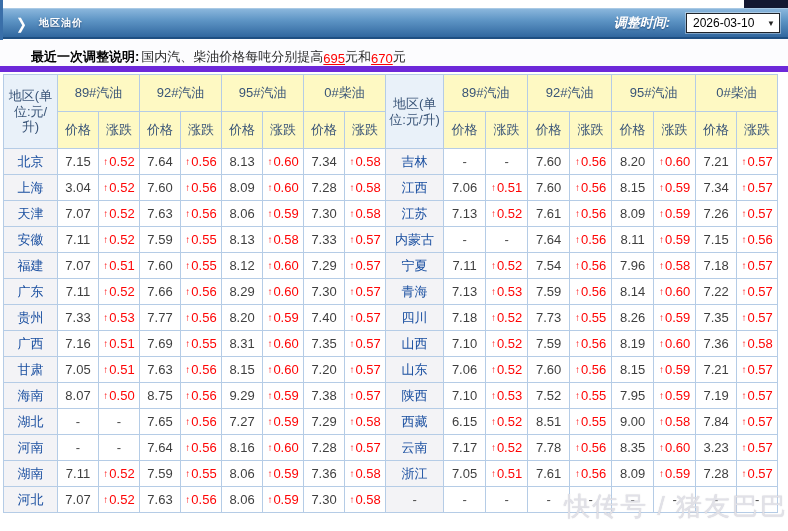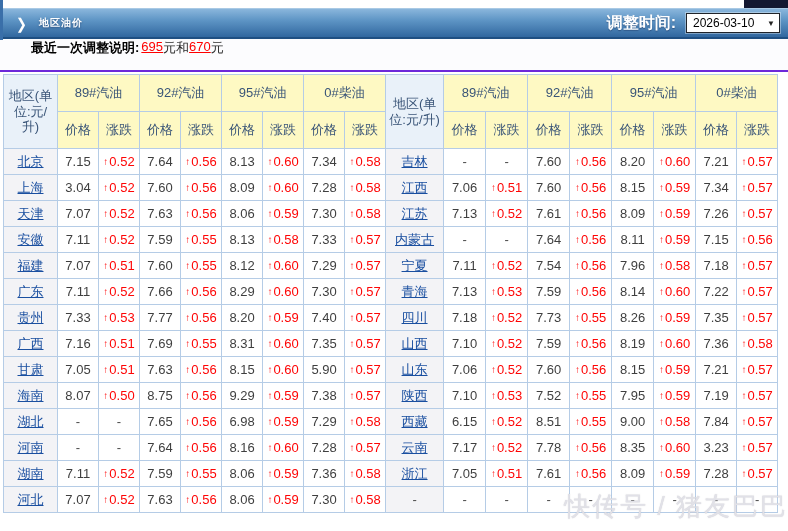--- a/index.html
+++ b/index.html
@@ -13,46 +13,46 @@
 
   
   .header-bar {
     height:31px; display:flex; align-items:center; padding:0 8px 0 16px;
     background:linear-gradient(180deg,#8ab6dc 0%,#5e95c5 40%,#31679f 100%);
     border-top:1px solid #a9c9e4; border-bottom:2px solid #1f4f82;
   }
   .chev { color:#fff; font-weight:bold; font-size:13px; margin-right:12px; transform:scaleY(1.15); }
   .bar-title { color:#fff; font-weight:bold; font-size:10px; letter-spacing:1px; text-shadow:0 1px 2px rgba(20,40,80,.55); }
   .bar-spacer { flex:1; }
-  .time-label { color:#fff; font-size:16px; font-weight:bold; margin-right:10px; text-shadow:0 1px 1px rgba(20,40,80,.45); }
+  .time-label { color:#fff; font-size:13px; font-weight:bold; margin-right:16px; text-shadow:0 1px 1px rgba(20,40,80,.45);font-style:italic; }
   .date-select {
     width:94px; height:20px; background:#fff; border:1px solid #20242a;
     display:flex; align-items:center; justify-content:space-between;
     font-size:12px; color:#000; padding:0 4px 0 6px; cursor:pointer;
     box-shadow:0 0 0 1px rgba(255,255,255,.35);
   }
   .caret { font-size:8px; color:#222; }
 
   
   .notice {
-    height:33px; background:#fcfcfe; border-bottom:2px solid #6d28d9;
-    display:flex; align-items:flex-start; padding-left:31px; font-size:13px; color:#2c2c2c;
+    height:33px; background:#fcfcfe; border-bottom:6px solid #6d28d9;
+    display:flex; align-items:flex-end; padding-left:31px; font-size:13px; color:#2c2c2c;
   }
   .notice b { color:#000; margin-right:2px; }
   .hl { color:#fe0000;text-decoration:underline; }
 
   
   .tbl-wrap { padding:2px 3px 0 3px; }
   table { width:624px; border-collapse:collapse; table-layout:fixed; }
   th, td { border:1px solid #b5cce6; text-align:center; font-size:13px; overflow:hidden; white-space:nowrap; }
   thead th { background:#fef9c3; color:#3a5578; font-weight:normal; height:37px; }
   th.region-h { background:#e9f1f9; white-space:normal; word-break:break-all; line-height:1.2; padding:1px 2px; font-size:13px; }
   tbody td { height:26px; background:#fff; color:#3f3f3f; }
   td.region { background:#f3f3f6; }
-  td.region a { color:#1a4fa0; text-decoration:underline; cursor:pointer; }
+  td.region a { color:#1a4fa0; cursor:pointer; }
   td.region.empty { color:#4a4a4a; }
   td.change { color:#fe0505; }
   td.dash { color:#4a4a4a; }
   .arr { font-size:10px; margin-right:1px; vertical-align:1px; }
 
   
   .watermark {
     position:absolute; right:0px; bottom:7px; font-size:26px; letter-spacing:2px;
     color:rgba(226,226,232,.96); text-shadow:0 0 1px rgba(150,150,160,.5);
     pointer-events:none; z-index:10;
@@ -73,20 +73,21 @@
     <span class="bar-spacer"></span>
     <span class="time-label">调整时间:</span>
     <div class="date-select">
       <span>2026-03-10</span>
       <span class="caret">▼</span>
     </div>
   </div>
 
   <div class="notice">
     <b>最近一次调整说明:</b>
+    <span>国内汽、柴油价格每吨分别提高</span>
       <span class="hl">695</span>
       <span>元和</span>
       <span class="hl">670</span>
       <span>元</span>
   </div>
 
   <div class="tbl-wrap">
     <table>
       <colgroup>
         <col style="width:54px">
@@ -302,21 +303,21 @@
             <td class="change"><span class="arr">↑</span>0.58</td>
           </tr>
           <tr>
             <td class="region"><a>甘肃</a></td>
             <td class="price">7.05</td>
             <td class="change"><span class="arr">↑</span>0.51</td>
             <td class="price">7.63</td>
             <td class="change"><span class="arr">↑</span>0.56</td>
             <td class="price">8.15</td>
             <td class="change"><span class="arr">↑</span>0.60</td>
-            <td class="price">5.90</td>
+            <td class="price">7.20</td>
             <td class="change"><span class="arr">↑</span>0.57</td>
             <td class="region"><a>山东</a></td>
             <td class="price">7.06</td>
             <td class="change"><span class="arr">↑</span>0.52</td>
             <td class="price">7.60</td>
             <td class="change"><span class="arr">↑</span>0.56</td>
             <td class="price">8.15</td>
             <td class="change"><span class="arr">↑</span>0.59</td>
             <td class="price">7.21</td>
             <td class="change"><span class="arr">↑</span>0.57</td>
@@ -340,21 +341,21 @@
             <td class="change"><span class="arr">↑</span>0.59</td>
             <td class="price">7.19</td>
             <td class="change"><span class="arr">↑</span>0.57</td>
           </tr>
           <tr>
             <td class="region"><a>湖北</a></td>
             <td class="price dash">-</td>
             <td class="change dash">-</td>
             <td class="price">7.65</td>
             <td class="change"><span class="arr">↑</span>0.56</td>
-            <td class="price">6.98</td>
+            <td class="price">7.27</td>
             <td class="change"><span class="arr">↑</span>0.59</td>
             <td class="price">7.29</td>
             <td class="change"><span class="arr">↑</span>0.58</td>
             <td class="region"><a>西藏</a></td>
             <td class="price">6.15</td>
             <td class="change"><span class="arr">↑</span>0.52</td>
             <td class="price">8.51</td>
             <td class="change"><span class="arr">↑</span>0.55</td>
             <td class="price">9.00</td>
             <td class="change"><span class="arr">↑</span>0.58</td>

